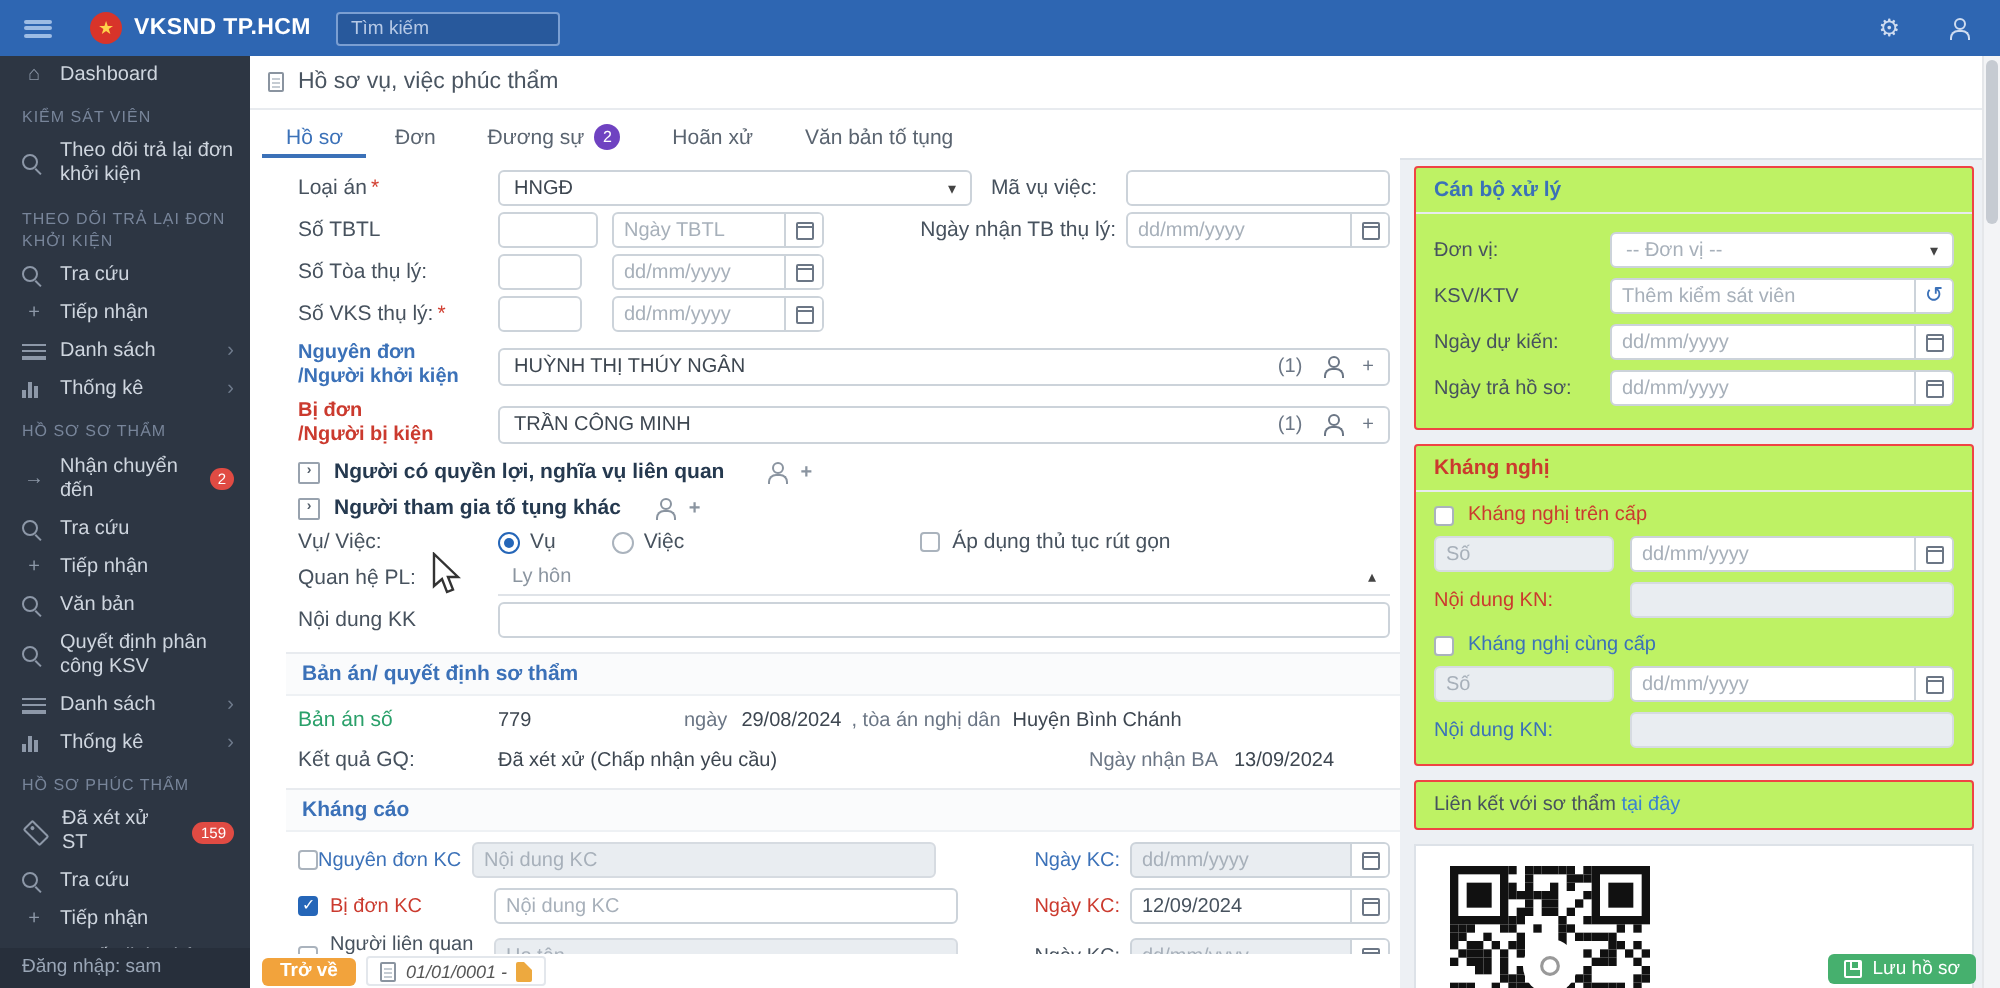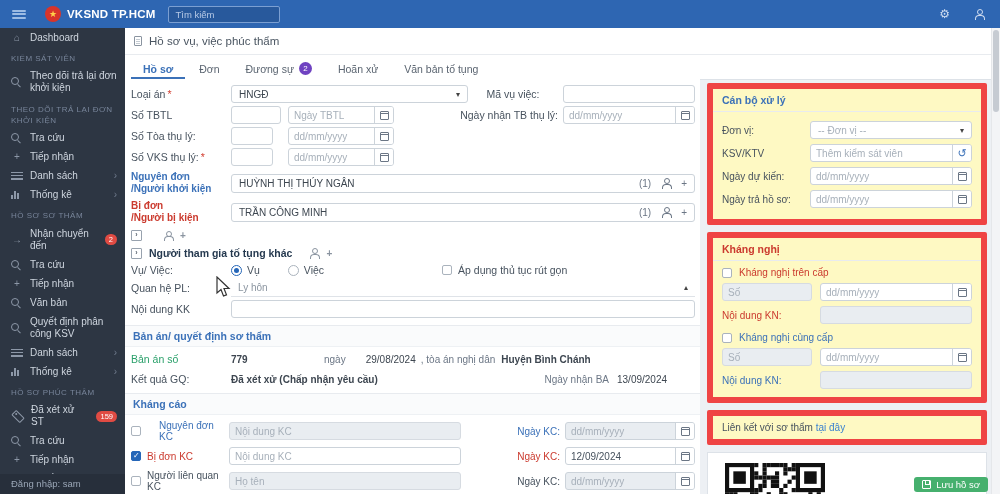--- a/index.html
+++ b/index.html
@@ -49,24 +49,24 @@
   .sb-item .lbl{flex:1;line-height:1.2}
   .sb-ic{color:#8d98a8;width:12px;flex:none;text-align:center;font-size:10px}
   .sb-head{padding:7px 11px 2px;font-size:8px;font-weight:normal;color:#78859a;letter-spacing:.5px;line-height:1.35;text-transform:uppercase}
   .sb-badge{background:#e04b43;color:#fff;font-size:7.5px;border-radius:7px;padding:0 4px;line-height:11px;height:11px;flex:none}
   .sb-foot{position:absolute;bottom:0;left:0;right:0;background:#272f3b;padding:4px 11px 5px;font-size:9.5px;color:#9aa6b6}
   
   .main{position:absolute;left:125px;top:28px;right:8px;bottom:0}
   .pagebar{height:26px;background:#fff;border-bottom:1px solid #e8ebef;display:flex;align-items:center;padding-left:9px;gap:7px;font-size:11.5px;color:#4a5561}
   .tabs{height:24px;background:#fff;border-bottom:1px solid #dde2e8;display:flex;align-items:stretch;padding-left:6px;gap:2px}
   .tab{font-size:10.5px;color:#5a6470;padding:5px 12px 0;display:flex;gap:5px;align-items:center;cursor:pointer;border-bottom:2px solid transparent;box-sizing:border-box}
-  .tab.active{color:#3b71b8;border-bottom-color:#3b71b8;font-weight:bold}
+  .tab.active{color:#3b71b8;border-bottom-color:#3b71b8;font-weight:normal}
   .tab-badge{background:#6f42c1;color:#fff;border-radius:50%;width:13px;height:13px;font-size:8px;display:flex;align-items:center;justify-content:center}
   .content{position:absolute;top:51px;left:0;right:0;bottom:0;display:flex;overflow:hidden}
-  .leftcol{width:575px;flex:none;background:#fff;padding:3px 5px 0 6px;box-sizing:border-box;overflow:hidden}
+  .leftcol{width:575px;flex:none;background:#fff;padding:3px 5px 0 24px;box-sizing:border-box;overflow:hidden}
   .rightcol{margin-left:7px;width:280px;flex:none;display:flex;flex-direction:column;gap:7px;padding-top:4px;box-sizing:border-box}
   
   .frow{display:flex;align-items:center;margin:3px 0;font-size:10.5px;color:#47525e}
   .flabel{width:100px;flex:none}
   .req{color:#d23f31;margin-left:2px}
   .inp{border:1px solid #ccd3da;border-radius:3px;height:18px;font-size:10px;padding:0 5px;color:#47525e;outline:none;box-sizing:border-box;background:#fff;font-family:inherit}
   .inp::placeholder{color:#a7b0ba}
   .inp.dis{background:#e9edf1;border-color:#d6dbe1}
   .sel{border:1px solid #ccd3da;border-radius:3px;height:18px;display:flex;align-items:center;padding:0 7px;font-size:10px;color:#3d4650;background:#fff;box-sizing:border-box;cursor:pointer}
   .sel .caret{margin-left:auto;font-size:8px;color:#444}
@@ -83,23 +83,23 @@
   .toggler{display:flex;align-items:center;gap:7px;font-size:10.5px;font-weight:bold;color:#25394f;margin:6px 0 5px;}
   .expbox{width:9px;height:9px;border:1px solid #98a2ae;border-radius:1px;font-size:7px;line-height:7px;text-align:center;color:#55606c;flex:none}
   .radio{width:11px;height:11px;border:1px solid #aab3bd;border-radius:50%;display:inline-block;position:relative;background:#fff;box-sizing:border-box;cursor:pointer;flex:none}
   .radio.on{border-color:#2566b8}
   .radio.on::after{content:"";position:absolute;left:2px;top:2px;right:2px;bottom:2px;background:#2566b8;border-radius:50%}
   .cb{width:10px;height:10px;border:1px solid #aab3bd;border-radius:2px;display:inline-block;background:#fff;position:relative;box-sizing:border-box;cursor:pointer;flex:none}
   .cb.on{background:#2566b8;border-color:#2566b8}
   .cb.on::after{content:"✓";color:#fff;font-size:8px;position:absolute;left:1px;top:-1.5px}
   .sechead{margin:7px -5px 4px -6px;padding:4px 8px;background:#fafbfc;border-top:1px solid #e8ebef;border-bottom:1px solid #eef1f4;font-size:10.5px;font-weight:bold}
   .meta{font-size:10px;color:#6b7685}
-  .metab{font-size:10px;color:#3d4650;font-weight:bold}
-  
-  .card{background:#fef9c3;border:6px solid #ef4444;border-radius:2px}
+  .metab{font-size:10px;color:#3d4650;font-weight:normal}
+  
+  .card{background:#bef264;border:1px solid #ef4444;border-radius:2px}
   .card-h{padding:5px 9px;border-bottom:1px solid #e8ebef;font-weight:bold;font-size:10.5px}
   .card-b{padding:4px 9px 6px}
   .rrow{display:flex;align-items:center;margin:5px 0;font-size:10px;color:#47525e}
   .rlabel{width:88px;flex:none}
   
   .footerbar{position:absolute;left:0;right:0;bottom:0;height:17px;z-index:4}
   .footleft{position:absolute;left:0;bottom:0;width:575px;height:17px;background:#fff;display:flex;align-items:center;gap:5px;padding-left:6px;box-sizing:border-box}
   .btn-back{background:#f2a33c;color:#fff;font-size:9.5px;font-weight:bold;border:none;border-radius:3px;height:14px;padding:0 9px;cursor:pointer;font-family:inherit}
   .datepill{background:#fff;border:1px solid #e3e7ec;border-radius:2px;display:flex;align-items:center;gap:5px;font-size:9px;color:#555;padding:0 6px;height:13px;cursor:pointer}
   .datepill .dtxt{font-style:italic}
@@ -308,20 +308,21 @@
         <span class="flabel blabel redt"><span>Bị đơn</span><br><span>/Người bị kiện</span></span>
         <div class="namebox">
           <span class="nval">TRẦN CÔNG MINH</span>
           <span class="sfx">(1)</span>
           <span class="ic ic-user sfx"></span>
           <span class="sfx">+</span>
         </div>
       </div>
       <div class="toggler">
         <span class="expbox">›</span>
+        <span>Người có quyền lợi, nghĩa vụ liên quan</span>
         <span class="ic ic-user sfx" style="margin-left:14px;color:#8a94a0"></span>
         <span class="sfx" style="color:#8a94a0">+</span>
       </div>
       <div class="toggler">
         <span class="expbox">›</span>
         <span>Người tham gia tố tụng khác</span>
         <span class="ic ic-user sfx" style="margin-left:10px;color:#8a94a0"></span>
         <span class="sfx" style="color:#8a94a0">+</span>
       </div>
       <div class="frow">
@@ -343,34 +344,34 @@
       <div class="frow">
         <span class="flabel">Nội dung KK</span>
         <input class="inp" style="flex: 1 1 0%;">
       </div>
 
       <div class="sechead blue">Bản án/ quyết định sơ thẩm</div>
       <div class="frow" style="margin:6px 0 8px">
         <span class="flabel greent" style="font-weight:normal">Bản án số</span>
         <span class="metab" style="width:52px">779</span>
         <span class="meta" style="margin-left:41px">ngày</span>
-        <span class="meta" style="margin-left:20px;color:#3d4650">29/08/2024</span>
+        <span class="meta" style="margin-left:7px;color:#3d4650">29/08/2024</span>
         <span class="meta" style="margin-left:5px">, tòa án nghị dân</span>
         <span class="metab" style="margin-left:6px">Huyện Bình Chánh</span>
       </div>
       <div class="frow" style="margin:8px 0">
         <span class="flabel">Kết quả GQ:</span>
         <span class="metab">Đã xét xử (Chấp nhận yêu cầu)</span>
         <span class="meta" style="margin-left:auto">Ngày nhận BA</span>
         <span class="meta" style="margin:0 6px 0 8px;color:#3d4650;width:72px">13/09/2024</span>
       </div>
 
       <div class="sechead blue">Kháng cáo</div>
       <div class="frow" style="margin:5px 0">
-        <span style="display:flex;align-items:center;gap:18px;width:98px;flex:none">
+        <span style="display:flex;align-items:center;gap:0;width:87px;flex:none">
           <span class="cb"></span>
           <span class="blue" style="font-size:10px">Nguyên đơn KC</span>
         </span>
         <input class="inp dis" style="width: 232px;" placeholder="Nội dung KC">
         <span class="blue" style="flex:1;text-align:right;font-size:10px;padding-right:5px">Ngày KC:</span>
         <div class="dgroup dis" style="width:130px">
           <input placeholder="dd/mm/yyyy" style="">
           <span class="calbtn">
               <span class="ic ic-cal"></span>
             </span>
@@ -713,20 +714,28 @@
               <rect x="4" y="72" width="20" height="20" fill="#fff"></rect>
               <rect x="8" y="76" width="12" height="12" fill="#111"></rect>
               <circle cx="48" cy="48" r="13" fill="#fff"></circle>
               <circle cx="48" cy="48" r="4" fill="none" stroke="#999" stroke-width="1.5"></circle>
             </svg></div>
       </div>
     </div>
   </div>
 
   <div class="footerbar">
+    <div class="footleft">
+      <button class="btn-back">Trở về</button>
+      <span class="datepill">
+        <span class="ic ic-page"></span>
+        <span class="dtxt">01/01/0001 -</span>
+        <span class="ic ic-file"></span>
+      </span>
+    </div>
     <button class="btn-save">
       <span class="ic ic-disk"></span>
       <span>Lưu hồ sơ</span>
     </button>
   </div>
 </div>
 
 <div class="vscroll">
     <div class="vthumb"></div>
   </div>

